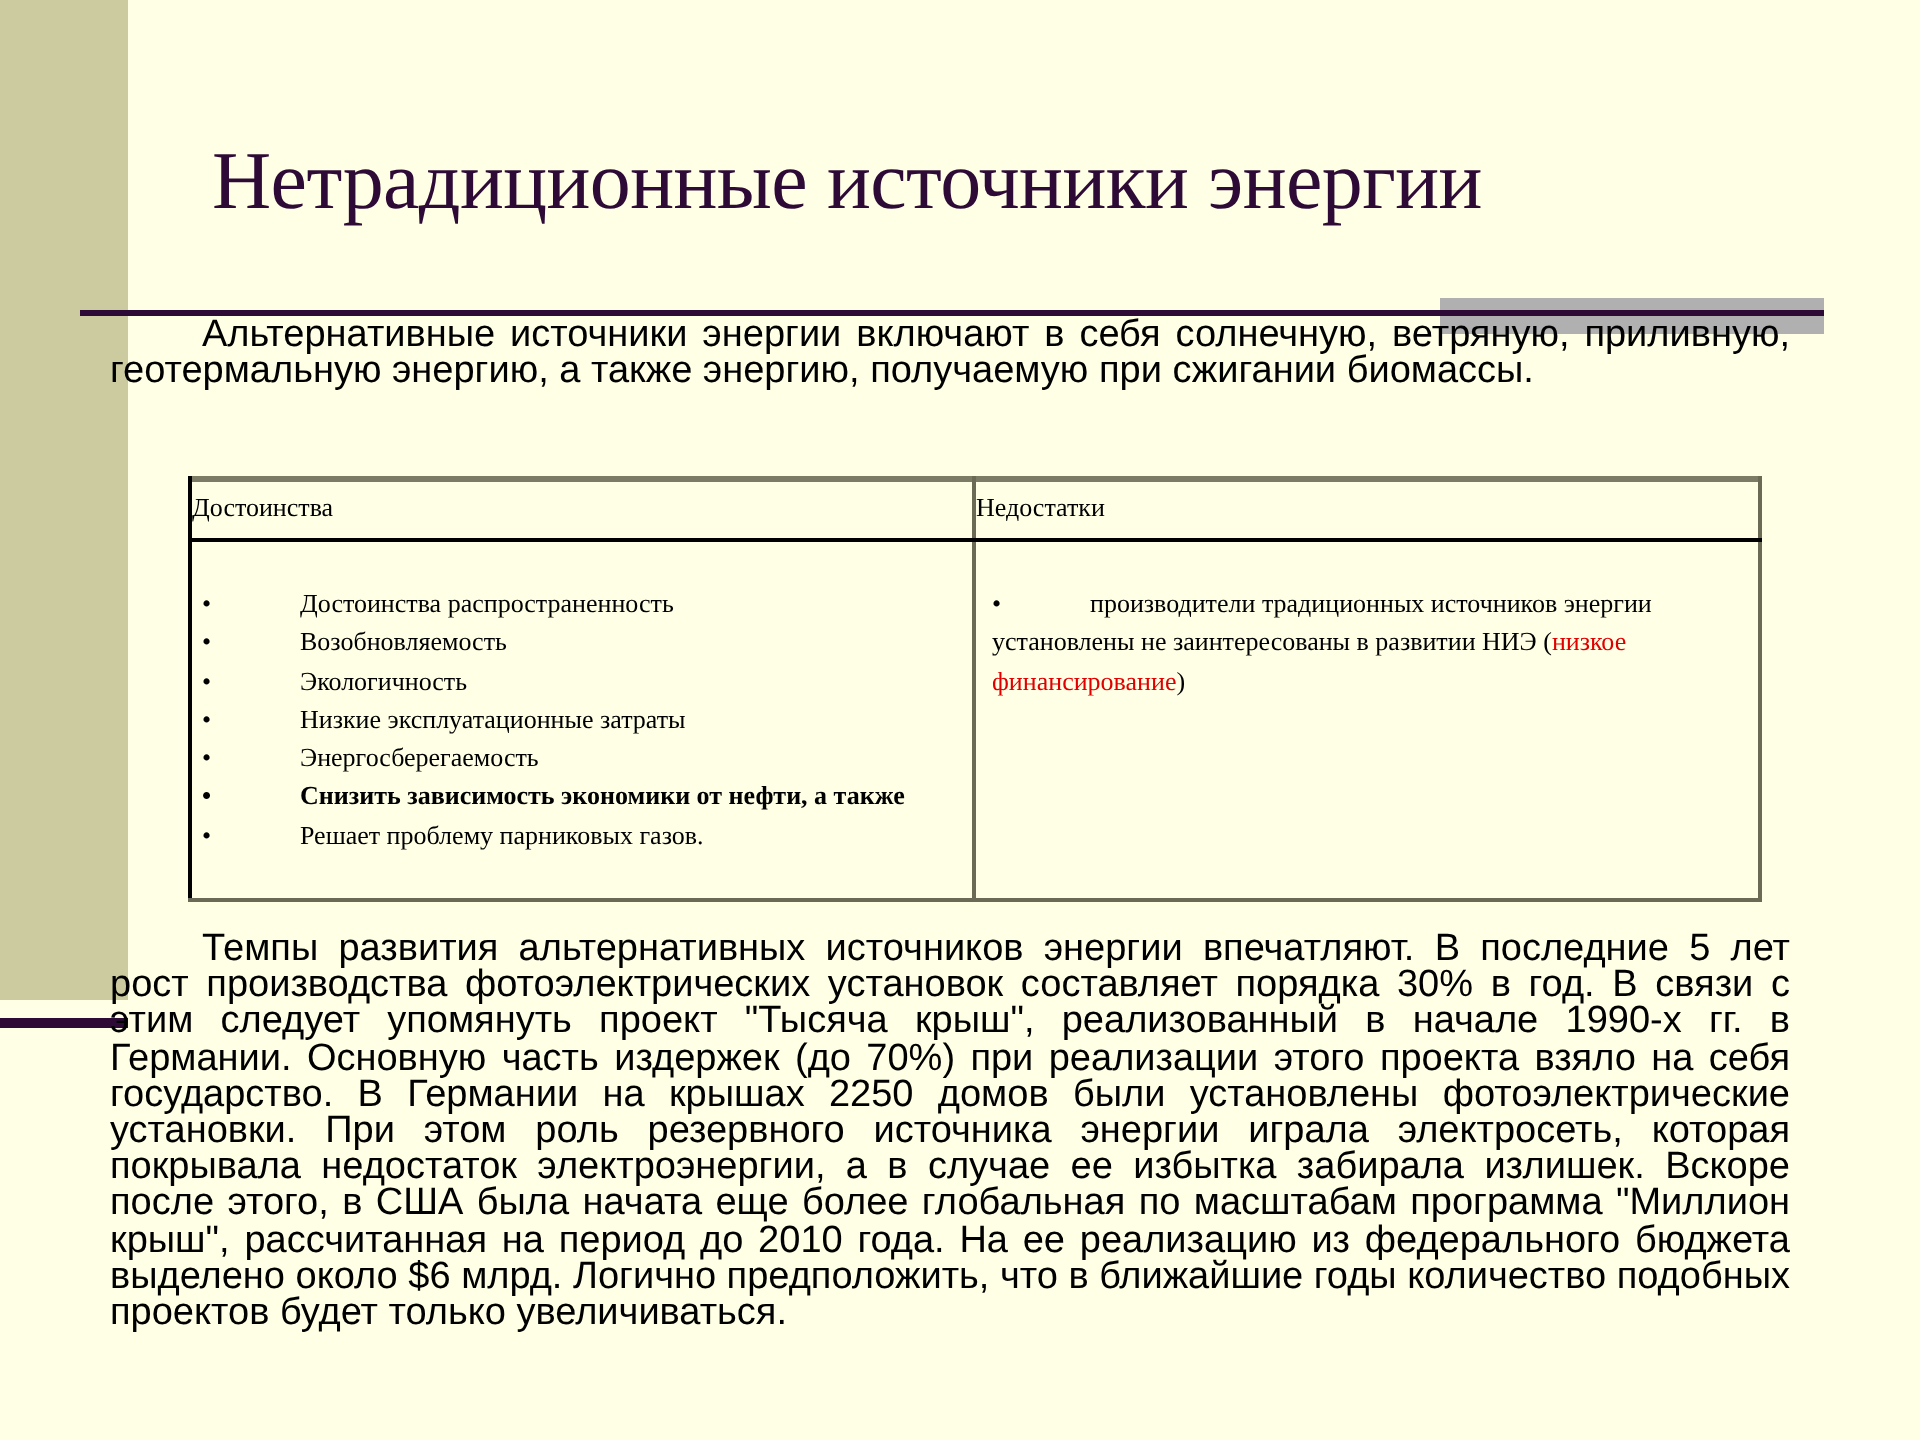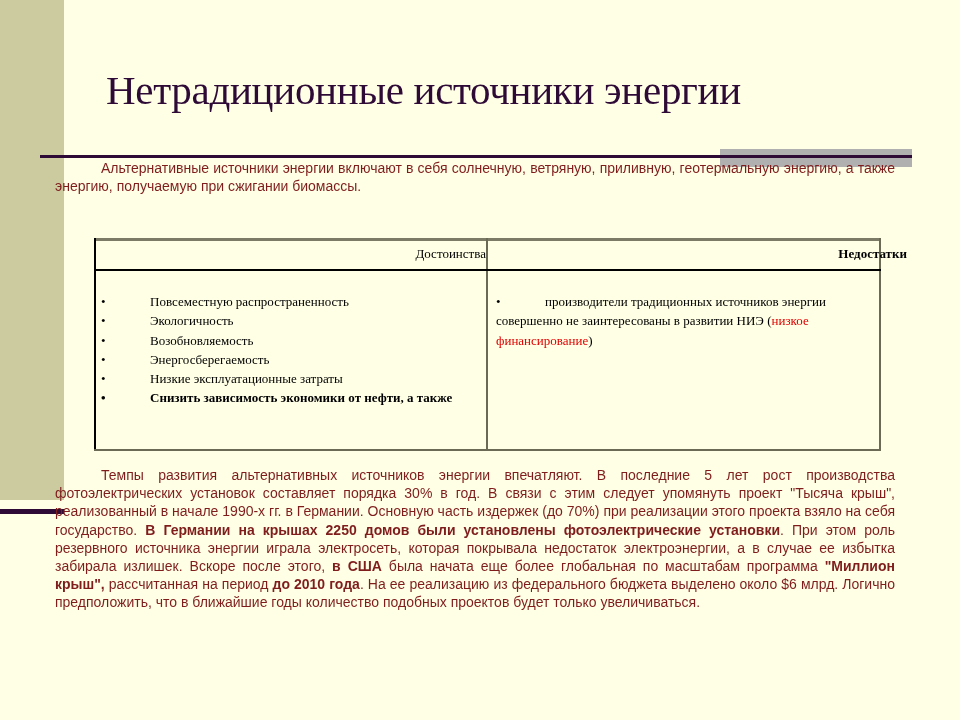--- a/index.html
+++ b/index.html
@@ -3,34 +3,34 @@
 <meta charset="utf-8">
 <style>
   html, body { margin:0; padding:0; }
   body { width:960px; height:720px; background:#ffffe5; position:relative; overflow:hidden; font-family:"Liberation Sans", sans-serif; }
   .left-band { position:absolute; left:0; top:0; width:64px; height:500px; background:#cbcb9f; }
   .left-band-line { position:absolute; left:0; top:509px; width:64px; height:5px; background:#2e0a36; }
   .title { position:absolute; left:106px; top:66px; font-family:"Liberation Serif", serif; font-size:41px; color:#2e0a36; white-space:nowrap; letter-spacing:-0.3px;text-align:right; }
   .title-rule { position:absolute; left:40px; top:155px; width:872px; height:3px; background:#2e0a36; }
   .title-rule-gray { position:absolute; left:720px; top:149px; width:192px; height:18px; background:#b0b0b0; }
   .title-rule-gray2 { position:absolute; left:720px; top:155px; width:192px; height:3px; background:#2e0a36; }
-  .para { position:absolute; left:55px; width:840px; font-size:14px; line-height:18.2px; color:#7f1d1d; text-align:justify; }
+  .para { position:absolute; left:55px; width:840px; font-size:19px; line-height:18.2px; color:#000000; text-align:justify; }
   .para1 { top:159px; }
   .para2 { top:466px; }
   .para .indent { display:inline-block; width:46px; }
-  .para b { font-weight:bold; }
+  .para b { font-weight:normal; }
   .tbl-wrap-top { position:absolute; left:94px; top:238px; width:787px; height:3px; background:#7b7b66; }
   .tbl-left { position:absolute; left:94px; top:238px; width:2px; height:213px; background:#000; }
   .tbl-right { position:absolute; left:879px; top:238px; width:2px; height:213px; background:#6b6b55; }
   .tbl-mid { position:absolute; left:486px; top:238px; width:2px; height:213px; background:#6b6b55; }
   .tbl-bottom { position:absolute; left:94px; top:449px; width:787px; height:2px; background:#6b6b55; }
   .tbl-header-line { position:absolute; left:94px; top:269px; width:787px; height:2px; background:#000; }
-  .th { position:absolute; top:246px; font-family:"Liberation Serif", serif; font-size:13px; color:#000; text-align:right; }
+  .th { position:absolute; top:246px; font-family:"Liberation Serif", serif; font-size:13px; color:#000; text-align:left; }
   .th-left { left:96px; width:390px; }
-  .th-right { left:488px; width:419px;font-weight:bold; }
+  .th-right { left:488px; width:419px; }
   .col { position:absolute; top:292px; font-family:"Liberation Serif", serif; font-size:13px; line-height:19.3px; color:#000; }
   .col-left { left:101px; width:380px; }
   .col-right { left:496px; width:380px; }
   .li { position:relative; }
   .bullet { display:inline-block; width:49px; }
   .red { color:#e00000; }
 </style>
 </head>
 <body>
 
@@ -50,26 +50,27 @@
   <div class="tbl-left"></div>
   <div class="tbl-right"></div>
   <div class="tbl-mid"></div>
   <div class="tbl-bottom"></div>
   <div class="tbl-header-line"></div>
 
   <div class="th th-left">Достоинства</div>
   <div class="th th-right">Недостатки</div>
 
   <div class="col col-left">
-    <div class="li"><span class="bullet">•</span><span>Повсеместную распространенность</span></div>
+    <div class="li"><span class="bullet">•</span><span>Достоинства распространенность</span></div>
+    <div class="li"><span class="bullet">•</span><span>Возобновляемость</span></div>
     <div class="li"><span class="bullet">•</span><span>Экологичность</span></div>
-    <div class="li"><span class="bullet">•</span><span>Возобновляемость</span></div>
+    <div class="li"><span class="bullet">•</span><span>Низкие эксплуатационные затраты</span></div>
     <div class="li"><span class="bullet">•</span><span>Энергосберегаемость</span></div>
-    <div class="li"><span class="bullet">•</span><span>Низкие эксплуатационные затраты</span></div>
     <div class="li" style="width:360px;font-weight:bold;"><span class="bullet">•</span><span>Снизить зависимость экономики от нефти, а также</span></div>
+    <div class="li"><span class="bullet">•</span><span>Решает проблему парниковых газов.</span></div>
   </div>
 
   <div class="col col-right" style="width:360px;">
-    <div class="li"><span class="bullet">•</span><span>производители традиционных источников энергии совершенно не заинтересованы в развитии НИЭ (</span><span class="red">низкое финансирование</span><span>)</span></div>
+    <div class="li"><span class="bullet">•</span><span>производители традиционных источников энергии установлены не заинтересованы в развитии НИЭ (</span><span class="red">низкое финансирование</span><span>)</span></div>
   </div>
 </div>
 
 <p class="para para2" style="margin:0;"><span class="indent"></span><span>Темпы развития альтернативных источников энергии впечатляют. В последние 5 лет рост производства фотоэлектрических установок составляет порядка 30% в год. В связи с этим следует упомянуть проект "Тысяча крыш", реализованный в начале 1990-х гг. в Германии. Основную часть издержек (до 70%) при реализации этого проекта взяло на себя государство. </span><b>В Германии на крышах 2250 домов были установлены фотоэлектрические установки</b><span>. При этом роль резервного источника энергии играла электросеть, которая покрывала недостаток электроэнергии, а в случае ее избытка забирала излишек. Вскоре после этого, </span><b>в США</b><span> была начата еще более глобальная по масштабам программа </span><b>"Миллион крыш",</b><span> рассчитанная на период </span><b>до 2010 года</b><span>. На ее реализацию из федерального бюджета выделено около $6 млрд. Логично предположить, что в ближайшие годы количество подобных проектов будет только увеличиваться.</span></p>
 
 </body></html>

